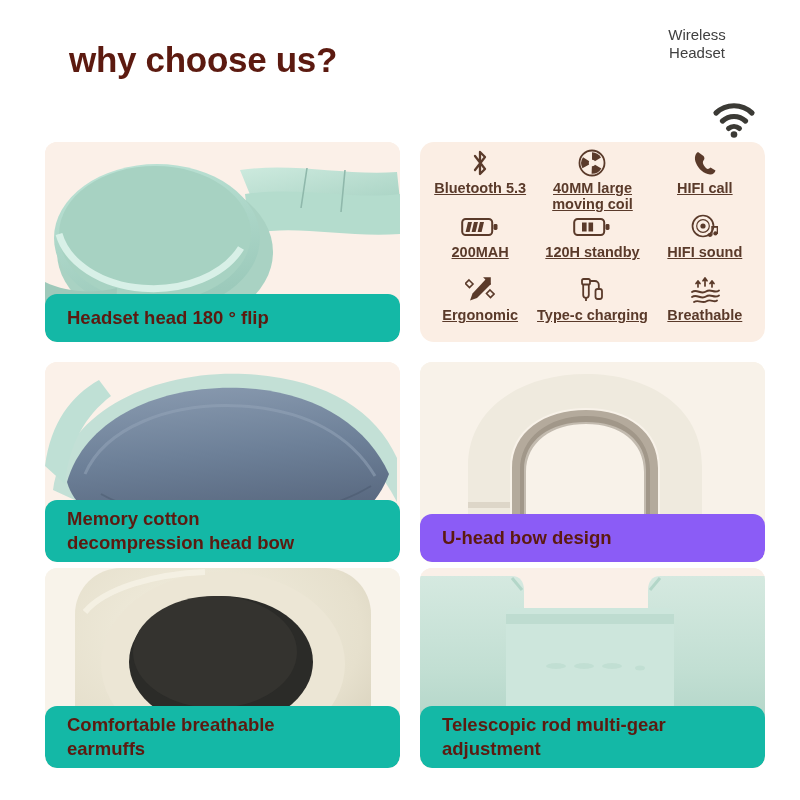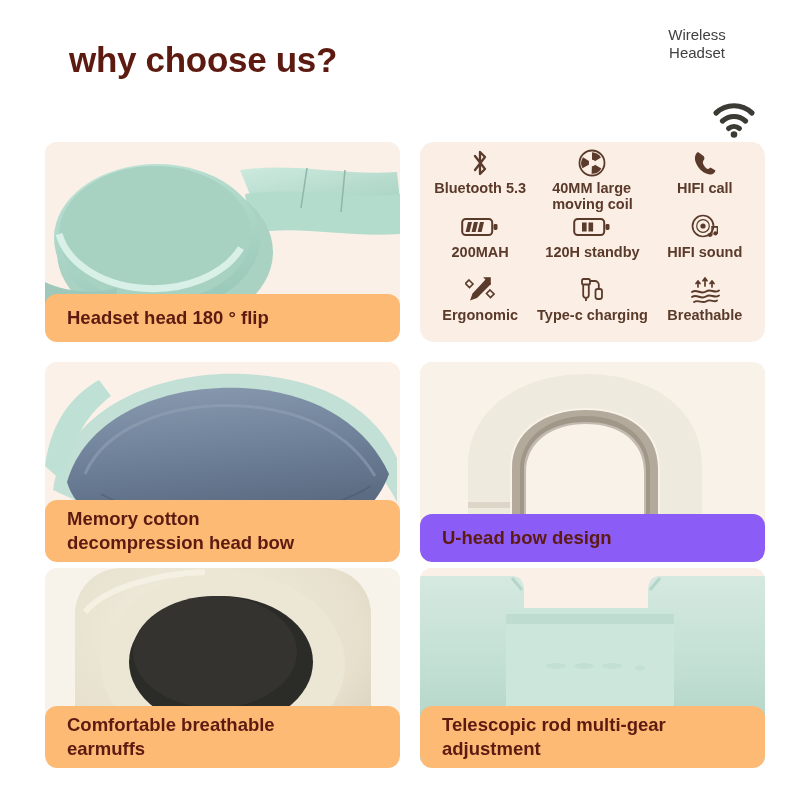--- a/index.html
+++ b/index.html
@@ -24,21 +24,21 @@
   }
   .wifi{
     position:absolute;right:42px;top:100px;width:48px;height:40px;
   }
 
   
   .card{position:absolute;overflow:hidden;border-radius:12px;}
   .photo{position:absolute;left:0;right:0;top:0;overflow:hidden;}
   .cap{
     position:absolute;left:0;right:0;bottom:0;
-    background:#fdba74;border-radius:12px;
+    background:#14b8a6;border-radius:12px;
     display:flex;align-items:center;
     box-shadow:0 1px 2px rgba(0,0,0,.05);
   }
   .cap.beige{background:#8b5cf6;}
   .cap span{
     display:block;padding:0 0 0 22px;
     color:#5c1a10;font-weight:bold;font-size:18.5px;line-height:1.28;
     white-space:pre-line;
   }
 
@@ -71,21 +71,21 @@
     grid-template-rows:1fr 1fr 1fr;
     padding:6px 4px 4px;box-sizing:border-box;
   }
   .spec{
     display:flex;flex-direction:column;align-items:center;
     justify-content:flex-start;gap:2px;
   }
   .spec .ic{height:30px;display:flex;align-items:center;justify-content:center;}
   .spec .lbl{
     color:#5a3a2a;font-size:14.5px;font-weight:bold;
-    line-height:1.12;white-space:pre-line;
+    text-align:center;line-height:1.12;white-space:pre-line;text-decoration:underline;
   }
 
   
   .ill{position:absolute;inset:0;}
 </style>
 </head>
 <body>
 
 <div class="page">
 

